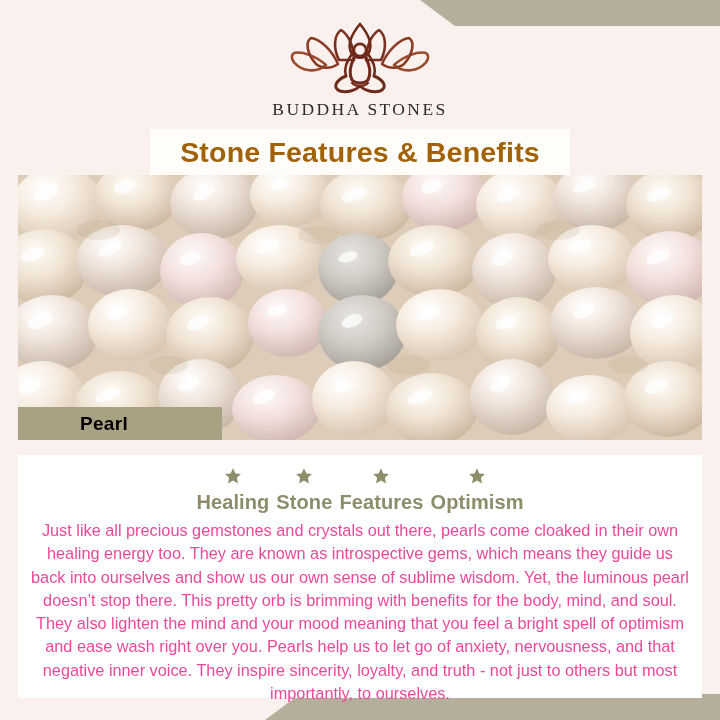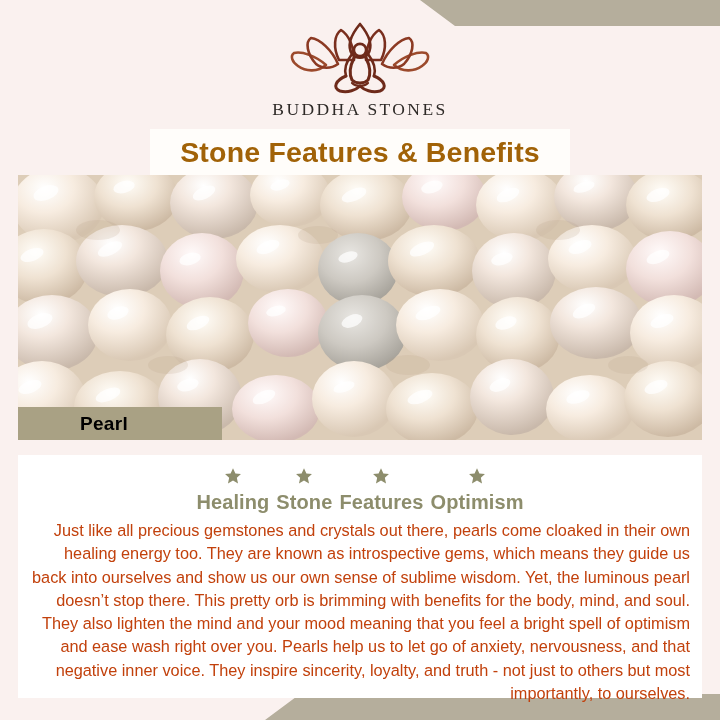--- a/index.html
+++ b/index.html
@@ -147,22 +147,22 @@
     font-size: 20px;
     font-weight: bold;
     color: #8d8d6c;
     letter-spacing: 0.1px;
   }
 
   #body-text {
     margin: 5px 12px 0 12px;
     font-size: 16.3px;
     line-height: 23.3px;
-    color: #c2410c;
-    text-align: right;
+    color: #ec4899;
+    text-align: center;
     font-stretch: semi-condensed;
   }
 </style>
 </head>
 <body>
 
 <div id="card">
 
   <div id="page"></div>
 

